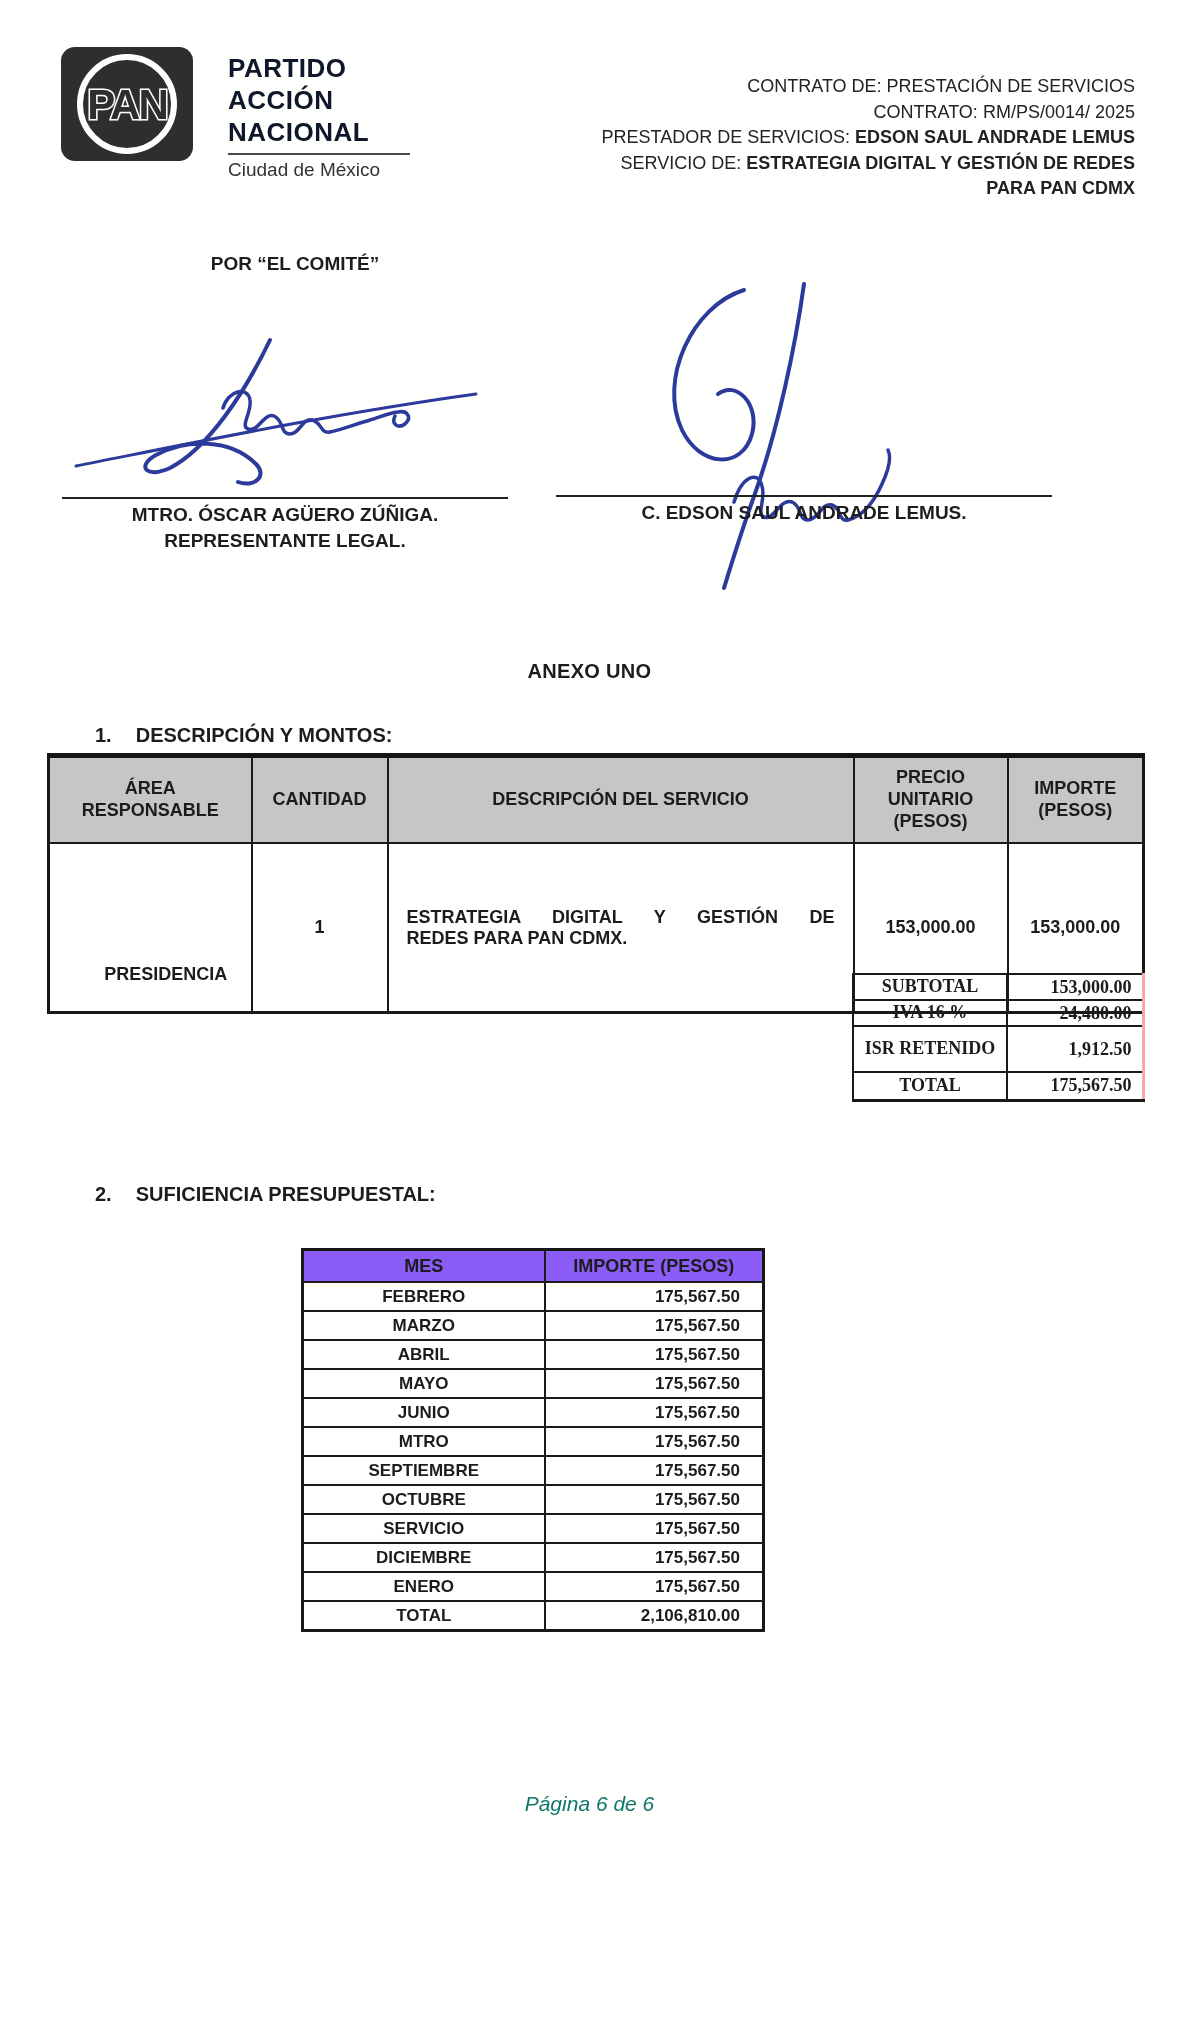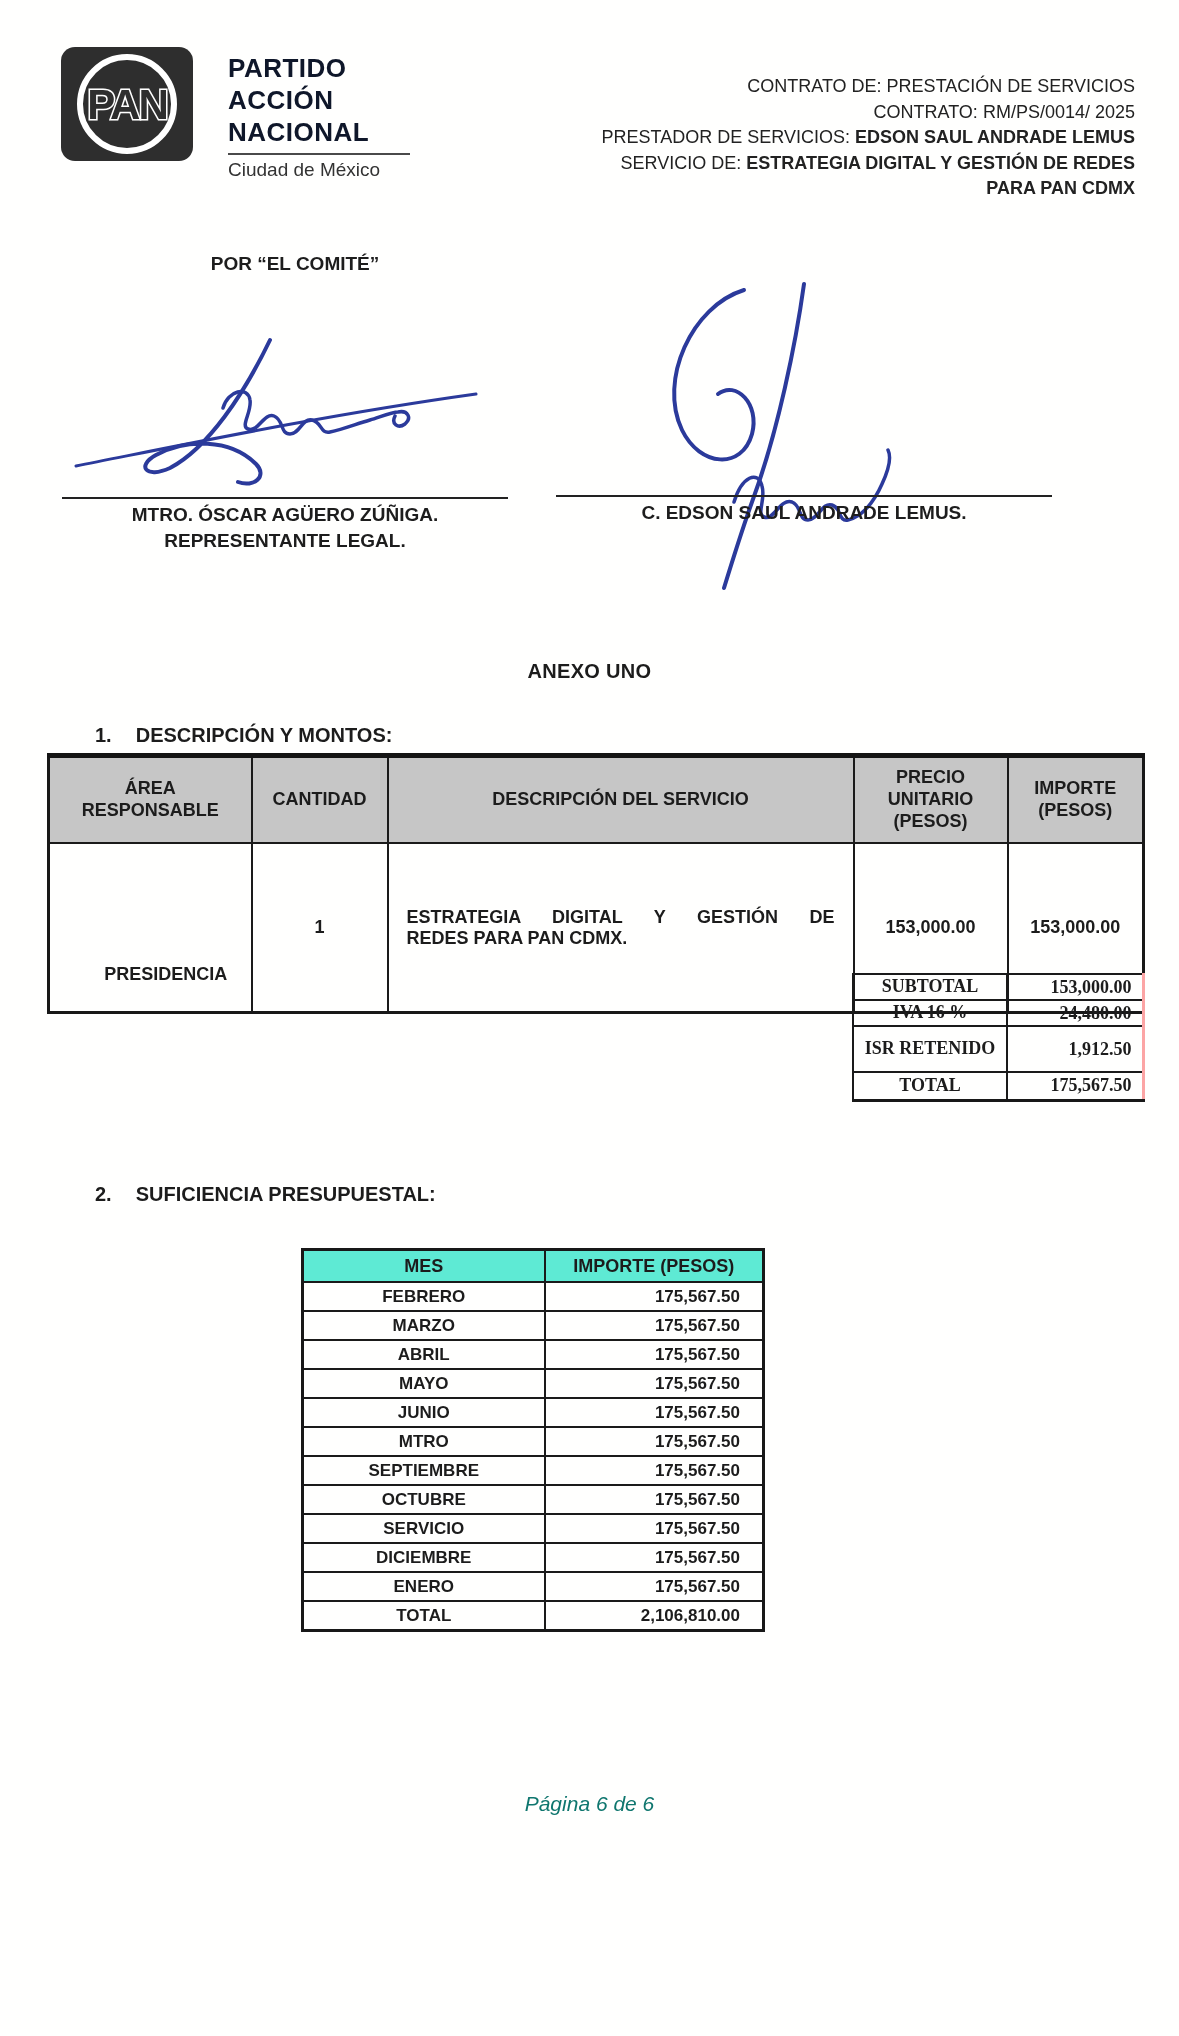--- a/index.html
+++ b/index.html
@@ -42,21 +42,21 @@
   .t1 td { height:140px; font-size:18px; font-weight:700; vertical-align:middle; text-align:center; }
   .cell-area { vertical-align:bottom !important; text-align:center; padding-bottom:26px !important;padding-left:32px; }
   .cell-desc { text-align:left !important; padding:0 18px; }
   .desc-line-just { text-align:justify; text-align-last:justify; }
   .t1sum { position:absolute; left:852px; top:973px; table-layout:fixed; border-right:3px solid #fca5a5; border-bottom:3px solid #181818; border-left:2px solid #1a1a1a;font-family:Liberation Serif, serif; }
   .t1sum td { border:2px solid #1a1a1a; font-size:18px; font-weight:700; vertical-align:middle; }
   .t1sum .sum-label { text-align:center; line-height:1.2; padding:1px 4px; }
   .t1sum .sum-value { text-align:right; padding-right:10px; }
   
   .t2 { position:absolute; left:301px; top:1248px; table-layout:fixed; border:3px solid #181818; }
-  .t2 th { background:#5eead4; border:2px solid #1a1a1a; height:28px; font-size:18px; font-weight:700; text-align:center; vertical-align:middle; }
+  .t2 th { background:#8b5cf6; border:2px solid #1a1a1a; height:28px; font-size:18px; font-weight:700; text-align:center; vertical-align:middle; }
   .t2 td { border:2px solid #1a1a1a; height:25px; font-size:17px; font-weight:700; vertical-align:middle; }
   .t2 .t2-mes { text-align:center; }
   .t2 .t2-val { text-align:right; padding-right:22px; }
   
   .page-footer { position:absolute; left:0; width:1179px; top:1792px; text-align:center; font-size:21px; font-style:italic; color:#0f766e; }
 </style>
 </head>
 <body>
 
 <div class="page">

